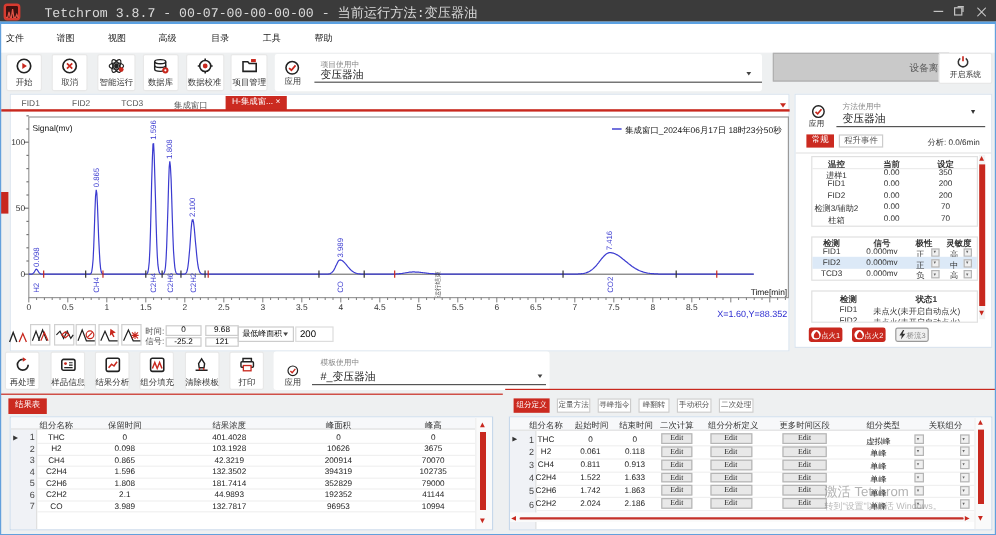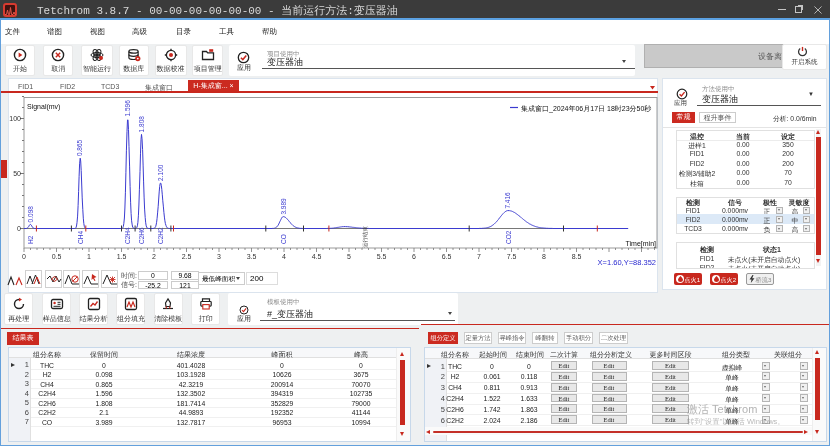--- a/index.html
+++ b/index.html
@@ -25,21 +25,21 @@
 .dd{width:0;height:0;border-left:2.5px solid transparent;border-right:2.5px solid transparent;border-top:3.5px solid #444;}
 .ddbox{background:#f0f0f0;border:1px solid #b5b5b5;width:8px;height:8px;}
 </style></head>
 <body>
 
 <div class="abs titlebar"></div>
 <div class="abs appicon"></div>
 <svg class="abs" style="left:5px;top:7px" width="11" height="8" viewBox="0 0 11 8">
     <path d="M0 7.5 L1.5 7.5 2.5 3 3.5 7.5 4.5 7.5 5.5 0.5 6.5 7.5 8 7.5 9 5 10 7.5 11 7.5" stroke="#e05548" stroke-width="1" fill="none"></path>
   </svg>
-<div class="abs titletxt">Tetchrom 3.8.7 - 00-00-00-00-00-00 - 当前运行方法:变压器油</div>
+<div class="abs titletxt">Tetchrom 3.8.7 - 00-07-00-00-00-00 - 当前运行方法:变压器油</div>
 <div class="abs" style="left:778px;top:8.5px;width:8px;height:1.2px;background:#c4c4c4;"></div>
 <div class="abs" style="left:795px;top:6px;width:7px;height:7px;border:1px solid #c4c4c4;"></div>
 <div class="abs" style="left:798px;top:4.5px;width:5px;height:5px;border-top:1px solid #c4c4c4;border-right:1px solid #c4c4c4;"></div>
 <svg class="abs" style="left:814px;top:5.5px" width="8" height="8" viewBox="0 0 9 9">
     <path d="M0.5 0.5 L8.5 8.5 M8.5 0.5 L0.5 8.5" stroke="#c4c4c4" stroke-width="1"></path>
   </svg>
 
 <div class="abs" style="left:0;top:18px;width:830px;height:2.2px;background:#5ba1e2;"></div>
 <div class="abs" style="left:0;top:20.2px;width:830px;height:23.8px;background:#fff;"></div>
 <div class="abs menuitem" style="left:5px;">文件</div>

